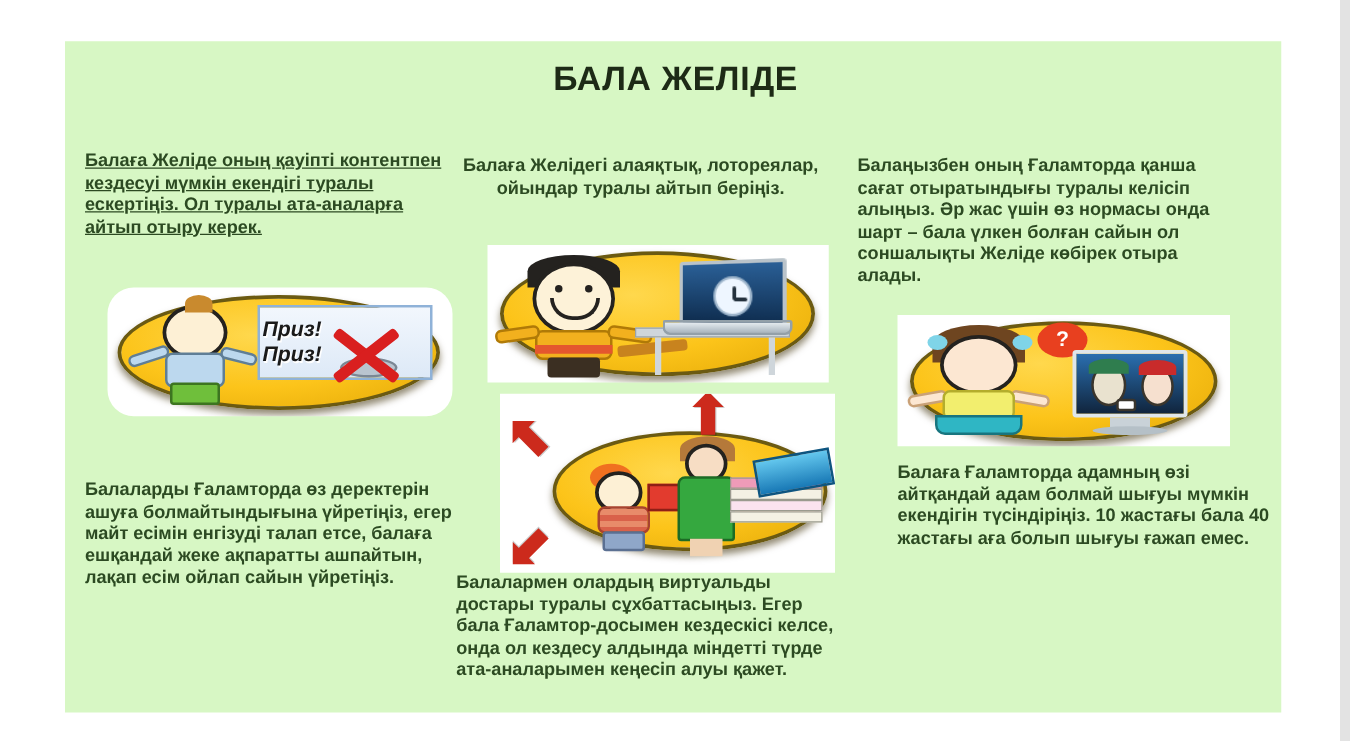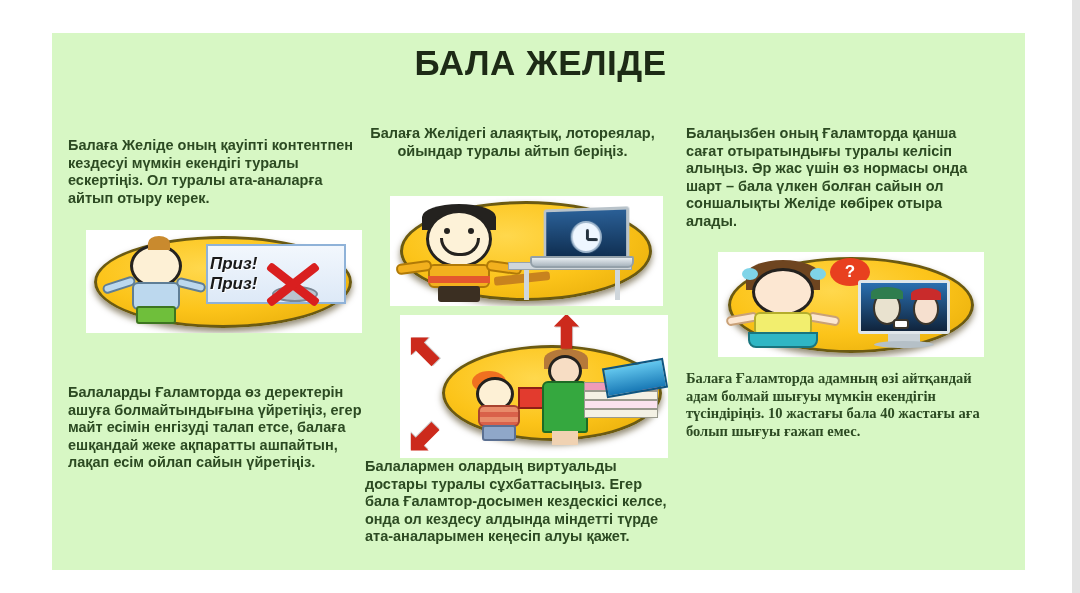--- a/index.html
+++ b/index.html
@@ -44,55 +44,55 @@
     text-align: center;
     color: #1d2a16;
     font-weight: bold;
     letter-spacing: 0.5px;
     white-space: nowrap;
   }
   .title-1 {
     position: absolute;
     left: 4px; right: 0;
     top: 8px;
-    font-size: 35px;
+    font-size: 27px;
     line-height: 44px;
   }
   .title-2 {
     position: absolute;
     left: 0; right: 0;
     top: 52px;
     font-size: 34px;
     line-height: 40px;
   }
 
   
   .txt {
     position: absolute;
     color: #2c4a22;
     font-size: 14.5px;
     line-height: 17.5px;
     font-weight: bold;
     white-space: pre-line;
   }
 
-  .txt-tl { left: 16px;  top: 104px;  width: 290px; }
+  .txt-tl { left: 16px;  top: 88px;  width: 290px; text-decoration: underline; }
   .txt-tc { left: 313px; top: 92px;  width: 295px; text-align: center; }
   .txt-tr { left: 634px; top: 92px;  width: 300px; }
   .txt-bl { left: 16px;  top: 351px; width: 300px; }
   .txt-bc { left: 313px; top: 425px; width: 312px; }
-  .txt-br { left: 634px; top: 337px; width: 300px; font-family: Liberation Serif, serif; }
+  .txt-br { left: 666px; top: 337px; width: 300px; }
 
   
   .pic {
     position: absolute;
     background: #ffffff;
     overflow: hidden;
   }
-  .pic-1 { left: 34px;  top: 197px; width: 276px; height: 103px; }
+  .pic-1 { left: 34px;  top: 197px; width: 276px; height: 103px; border-radius: 21px; }
   .pic-2 { left: 338px; top: 163px; width: 273px; height: 110px; }
   .pic-3 { left: 666px; top: 219px; width: 266px; height: 105px; }
   .pic-4 { left: 348px; top: 282px; width: 268px; height: 143px; }
 
   .oval {
     position: absolute;
     border-radius: 50%;
     background: radial-gradient(ellipse at 42% 34%, #ffd84d 0%, #fcc41a 52%, #e3a806 100%);
     box-shadow: 0 4px 6px rgba(60,45,5,.55);
     border: 3px solid #6b5a12;

